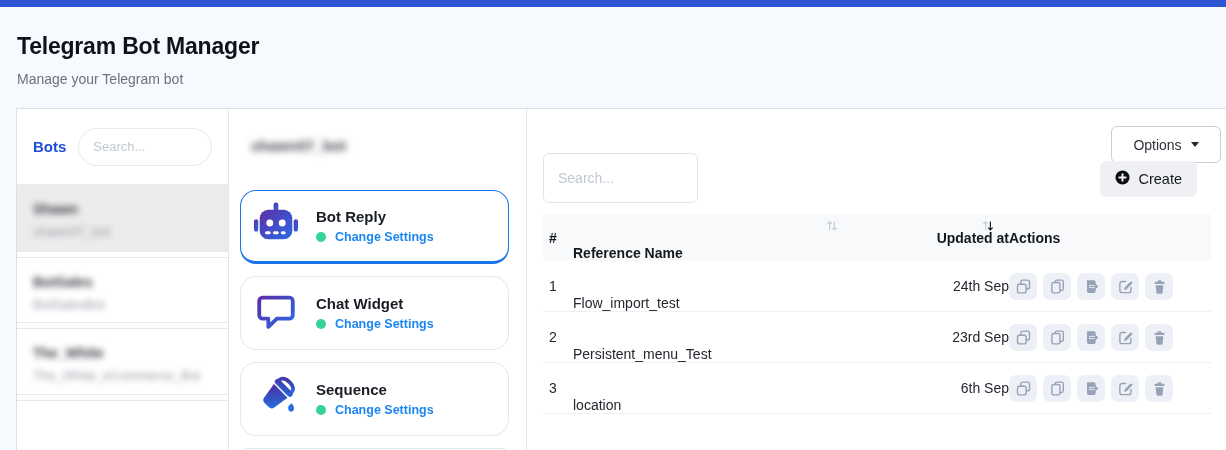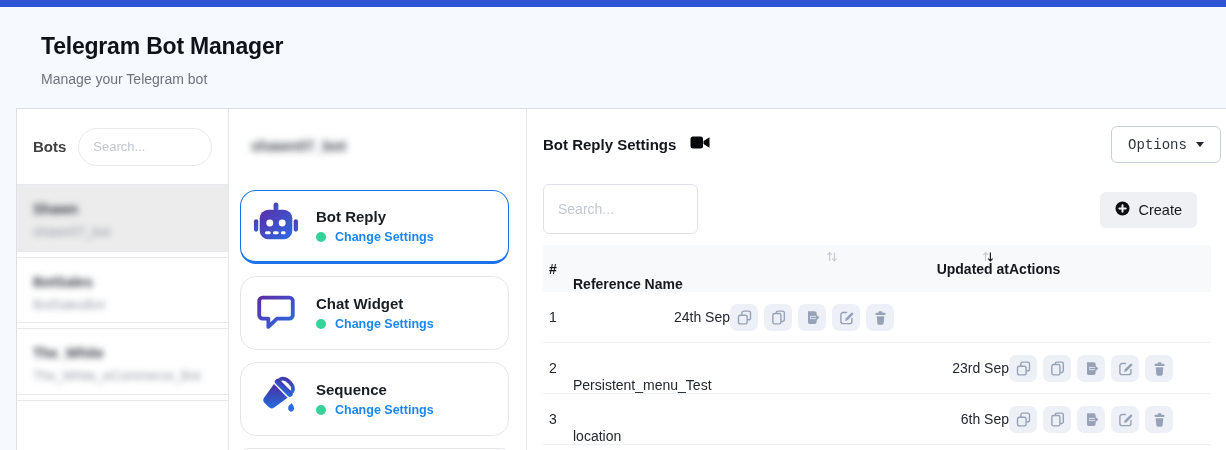--- a/index.html
+++ b/index.html
@@ -2,31 +2,31 @@
 <html><head>
 <meta charset="utf-8">
 <style>
   * { box-sizing: border-box; }
   html,body { margin:0; padding:0; }
   body {
     width:1226px; height:450px; overflow:hidden; position:relative;
     background:#f6f9fe; font-family:"Liberation Sans", sans-serif;
   }
   .topbar { height:7px; background:#2e55d4; }
-  .app-header { padding:26px 0 0 17px;margin-left:24px; }
+  .app-header { padding:26px 0 0 17px; }
   .app-title { margin:0; font-size:23px; line-height:26px; font-weight:700; color:#0f1219; letter-spacing:-0.2px; }
   .app-subtitle { margin-top:12px; font-size:14px; color:#6d737c; }
 
   .main { position:absolute; left:16px; top:108px; width:1212px; height:360px;
     background:#fff; border:1px solid #dde1e7; display:flex; }
 
   
   .col-sidebar { width:212px; border-right:1px solid #e3e7ec; display:flex; flex-direction:column; }
   .sidebar-head { height:76px; flex:0 0 76px; display:flex; align-items:center; gap:12px; padding:0 16px; border-bottom:1px solid #e6eaee; }
-  .sidebar-title { font-size:15px; font-weight:700; color:#404040; }
+  .sidebar-title { font-size:15px; font-weight:700; color:#1d4ed8; }
   .pill-search { flex:1; min-width:0; height:38px; border:1px solid #e7eaee; border-radius:19px;
     padding:0 14px; font-size:13px; color:#3a3f46; outline:none; background:#fff; font-family:inherit; }
   ::placeholder { color:#c2c8d1; opacity:1; }
   .bot-item { height:78px; padding:16px 16px 0; background:#fff; border-bottom:1px solid #e6eaee; cursor:pointer; }
   .bot-item + .bot-item { margin-top:5px; border-top:1px solid #e6eaee; }
   .bot-item.sel { background:#ececec; }
   .bot-name { font-size:14px; font-weight:700; color:#3c4047; filter:blur(3px); white-space:nowrap; overflow:hidden; }
   .bot-user { margin-top:7px; font-size:13px; color:#9097a0; filter:blur(3px); white-space:nowrap; overflow:hidden; }
   .bot-item.stub { border-top:1px solid #e6eaee; }
 
@@ -42,21 +42,21 @@
   .dot { width:10px; height:10px; border-radius:50%; background:#35d399; }
   .card-link { font-size:12.5px; font-weight:700; color:#1c86f2; text-decoration:none; cursor:pointer; }
   .card-stub { height:22px; border:1px solid #e3e6eb; border-bottom:none; border-radius:8px 8px 0 0; background:#fff; }
 
   
   .col-right { flex:1; position:relative; padding:14px 16px 0; }
   .rp-head { display:flex; align-items:center; gap:14px; margin-top:12px; }
   .rp-title { font-size:15px; font-weight:700; color:#14171c; }
   .options-btn { position:absolute; top:17px; right:6px; width:110px; height:37px;
     background:#fff; border:1px solid #c9d0da; border-radius:6px; font-size:14px; color:#2f343b;
-    display:flex; align-items:center; justify-content:center; gap:9px; cursor:pointer; font-family:Liberation Mono, monospace; }
+    display:flex; align-items:center; justify-content:center; gap:9px; cursor:pointer; font-family:Liberation Sans, sans-serif; }
   .caret { width:0; height:0; border-left:4.5px solid transparent; border-right:4.5px solid transparent; border-top:5px solid #23272e; }
   .toolbar { position:relative; margin-top:30px; height:50px; }
   .rp-search { width:155px; height:50px; border:1px solid #dfe3e9; border-radius:6px;
     padding:0 14px; font-size:14px; color:#3a3f46; outline:none; font-family:inherit; }
   .create-btn { position:absolute; top:8px; right:14px; height:36px; padding:0 15px;
     background:#eef0f3; border:none; border-radius:6px; font-size:14.5px; color:#17191d;
     display:flex; align-items:center; gap:8px; cursor:pointer; font-family:inherit; }
 
   .table { margin-top:11px; }
   .thead { display:flex; align-items:center; height:47px; background:#f8f9fb; font-size:14px; font-weight:700; color:#15181e; }
@@ -181,29 +181,20 @@
             <a class="card-link">Change Settings</a>
           </div>
         </div>
       </div>
 
       <div class="card-stub"></div>
     </div>
   </div>
 
   <div class="col-right">
-    <div class="rp-head">
-      <div class="rp-title">Bot Reply Settings</div>
-      <span>
-        <svg width="20" height="15" viewBox="0 0 20 15">
-          <rect x="0.5" y="1.5" width="12.5" height="12" rx="2.5" fill="#07090c"></rect>
-          <path d="M13.5 6 L19.5 2.2 v10.6 L13.5 9 z" fill="#07090c"></path>
-        </svg>
-      </span>
-    </div>
 
     <button class="options-btn">
       <span>Options</span>
       <span class="caret"></span>
     </button>
 
     <div class="toolbar">
       <input class="rp-search" type="text" placeholder="Search..." style="">
       <button class="create-btn">
         <span>
@@ -236,20 +227,23 @@
               <path d="M8.4 2.5 V10.9 M6.2 8.7 L8.4 11 L10.6 8.7" stroke="#1a1d22" stroke-width="1.2"></path>
             </svg>
           </span>
         </div>
         <div class="c4">Actions</div>
       </div>
 
       <div id="rows-host">
         <div class="trow">
           <div class="c1">1</div>
+          <div class="c2">
+              <span>Flow_import_test</span>
+            </div>
           <div class="c3">
               <span>24th Sep</span>
             </div>
           <div class="c4">
             <div class="actions">
               <button class="abtn" title="">
                 <svg width="15" height="15" viewBox="0 0 16 16">
                   <rect x="5.2" y="1.2" width="9.2" height="9.2" rx="2" fill="none" stroke="#98a2b6" stroke-width="1.5"></rect>
                   <rect x="1.6" y="5.6" width="9.2" height="9.2" rx="2" fill="#edf1f7" stroke="#98a2b6" stroke-width="1.5"></rect>
                 </svg>

